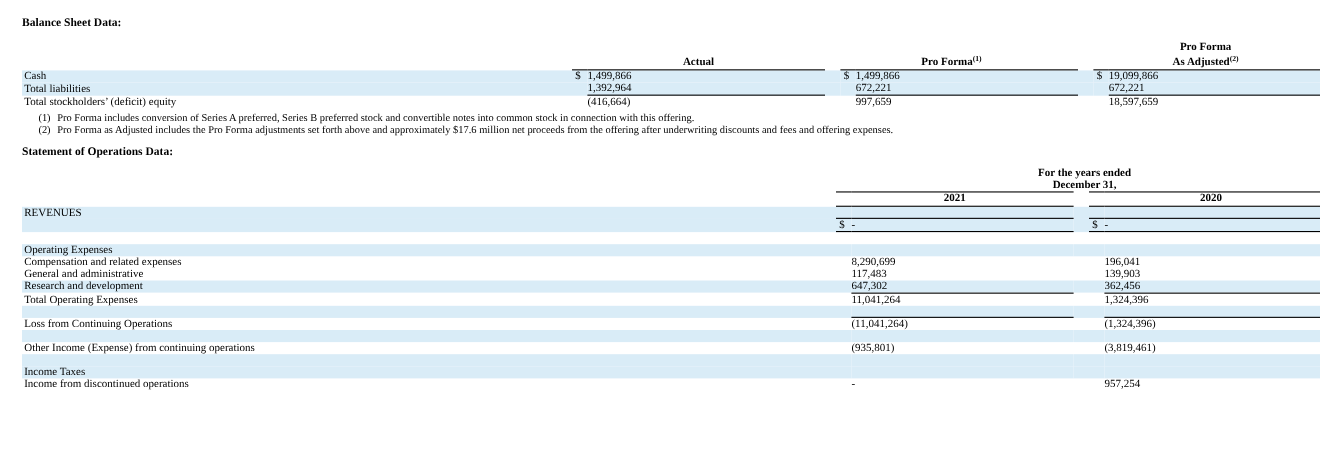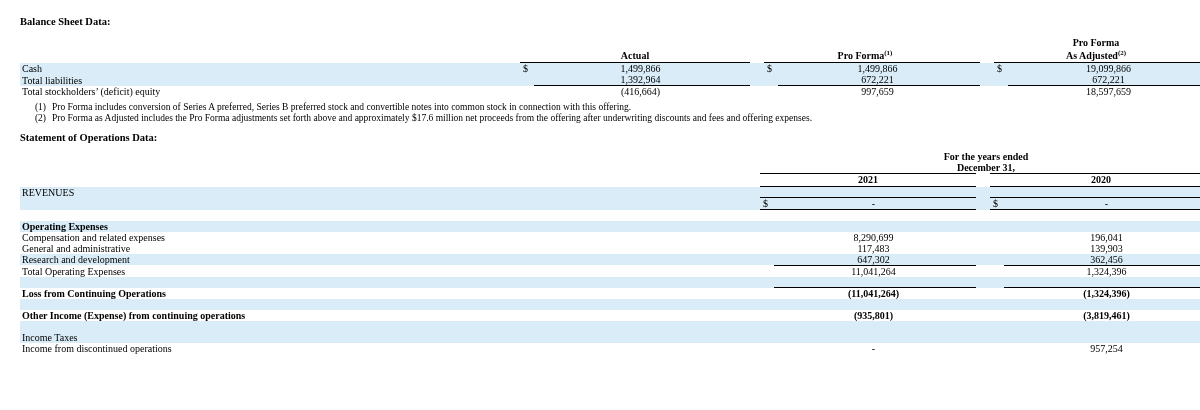--- a/index.html
+++ b/index.html
@@ -34,23 +34,23 @@
   }
   td {
     font-size: 10px;
     line-height: 11px;
     padding: 0;
     vertical-align: bottom;
     white-space: nowrap;
   }
   .shade { background: #d9ecf7; }
   .lbl { padding-left: 2px; }
-  .num { text-align: center; padding-right: 3px; }
+  .num { text-align: left; padding-right: 3px; }
   .cur { text-align: left; padding-left: 3px; }
-  .b { font-weight: bold; }
+  .b { font-weight: normal; }
   .u-top { border-top: 1px solid #000; }
   .u-bot { border-bottom: 1px solid #000; }
   .hdr-rule { border-bottom: 1px solid #000; height: 1px; font-size: 0; line-height: 0;}
   .spacer-row td { height: 4px; font-size: 0; line-height: 0; }
   .tiny-sup { font-size: 7px; vertical-align: super; }
   .footnotes {
     margin-left: 14px;
     margin-top: 5px;
     font-size: 9.5px;
     line-height: 11px;

